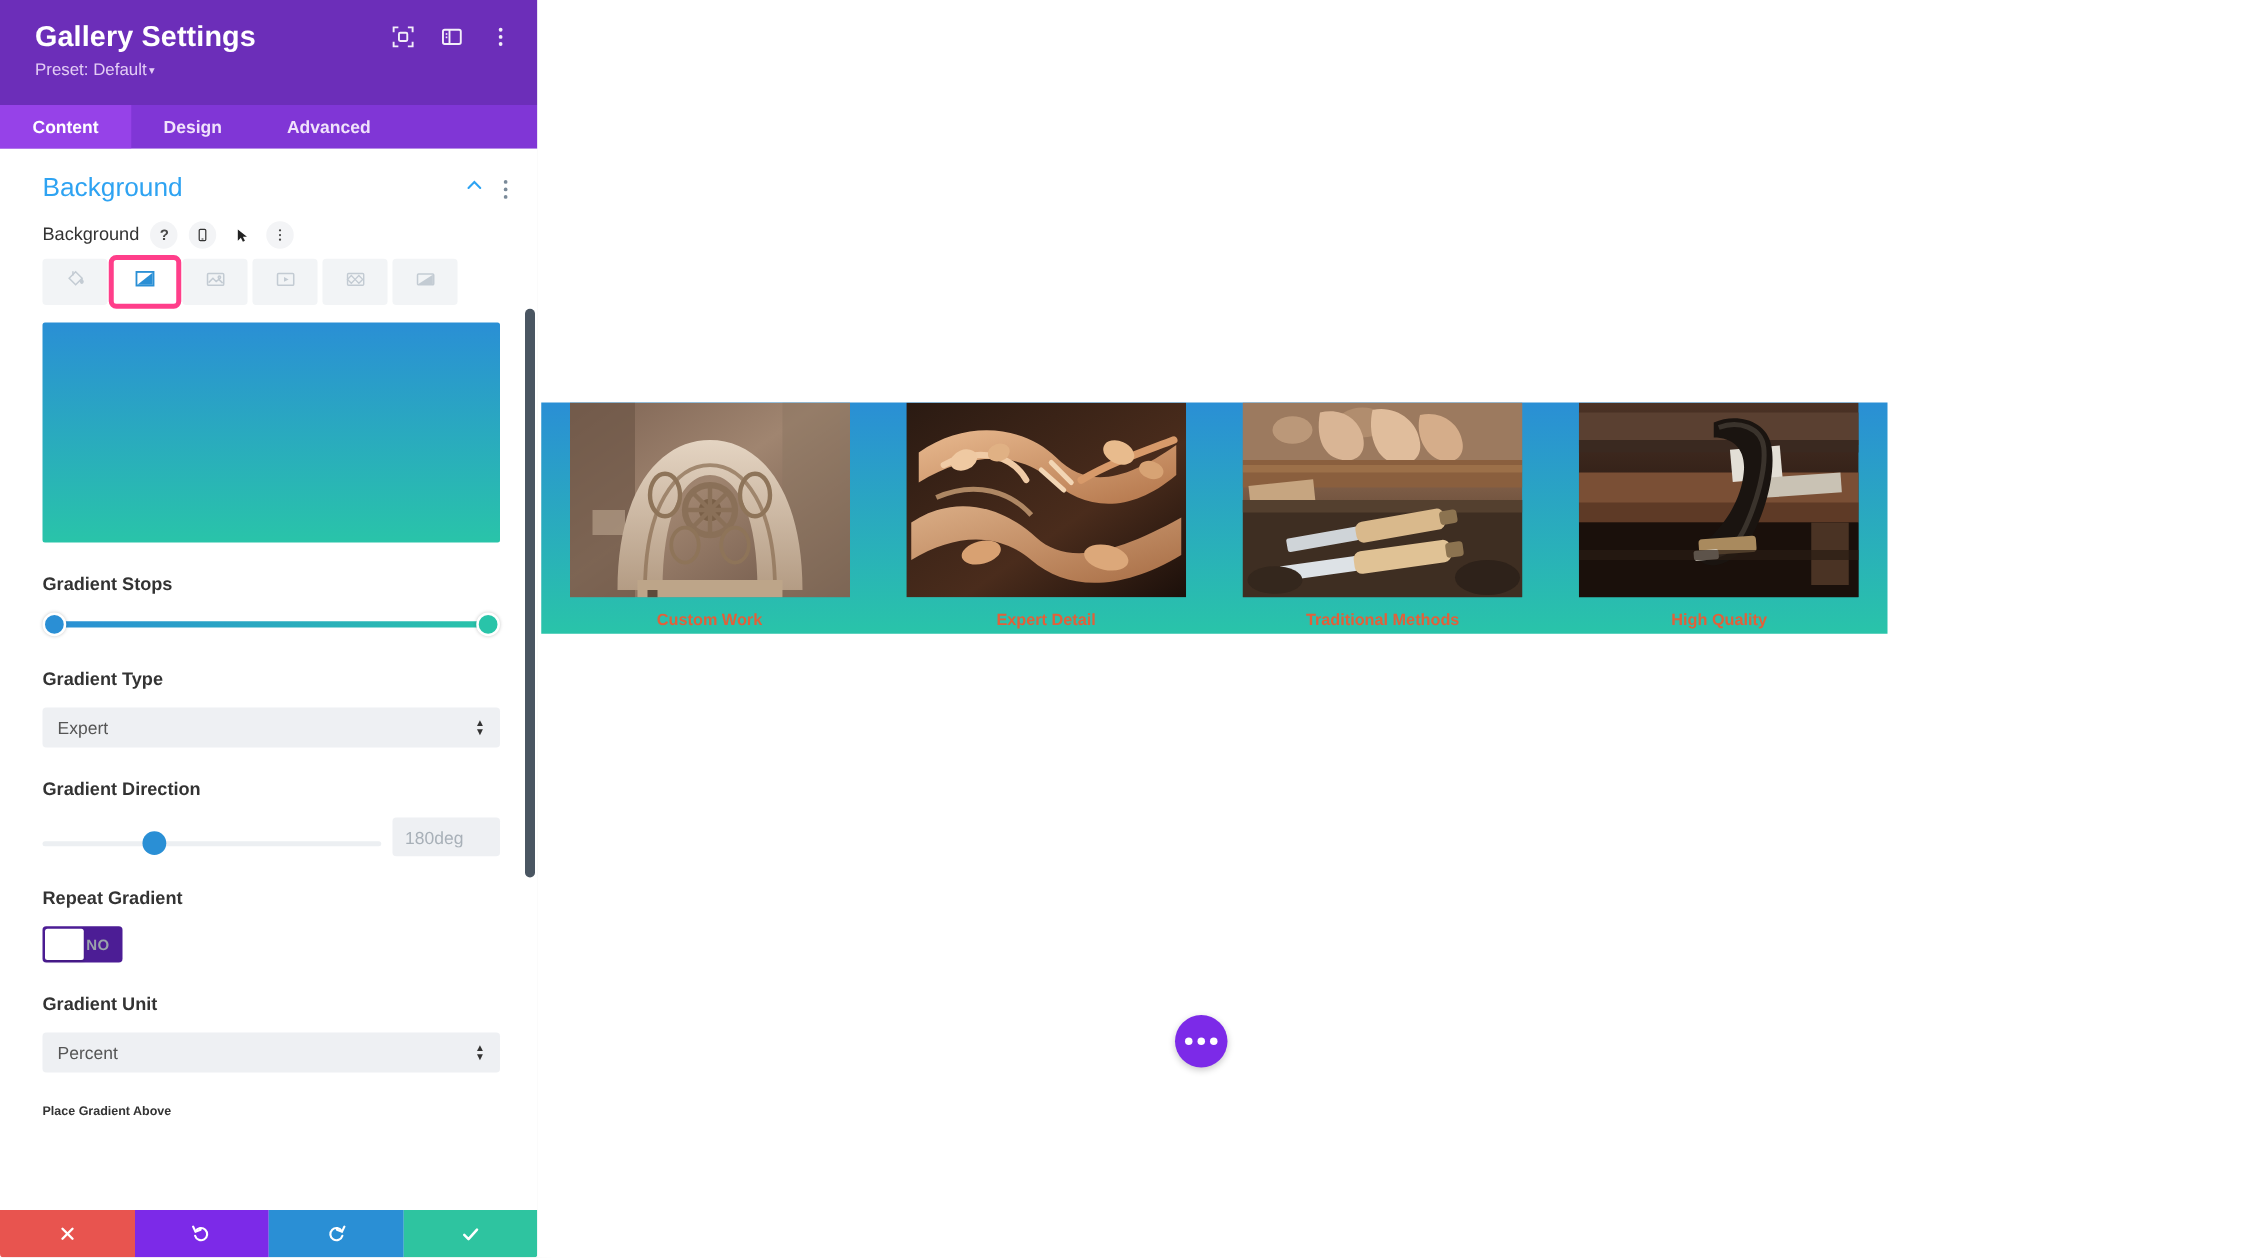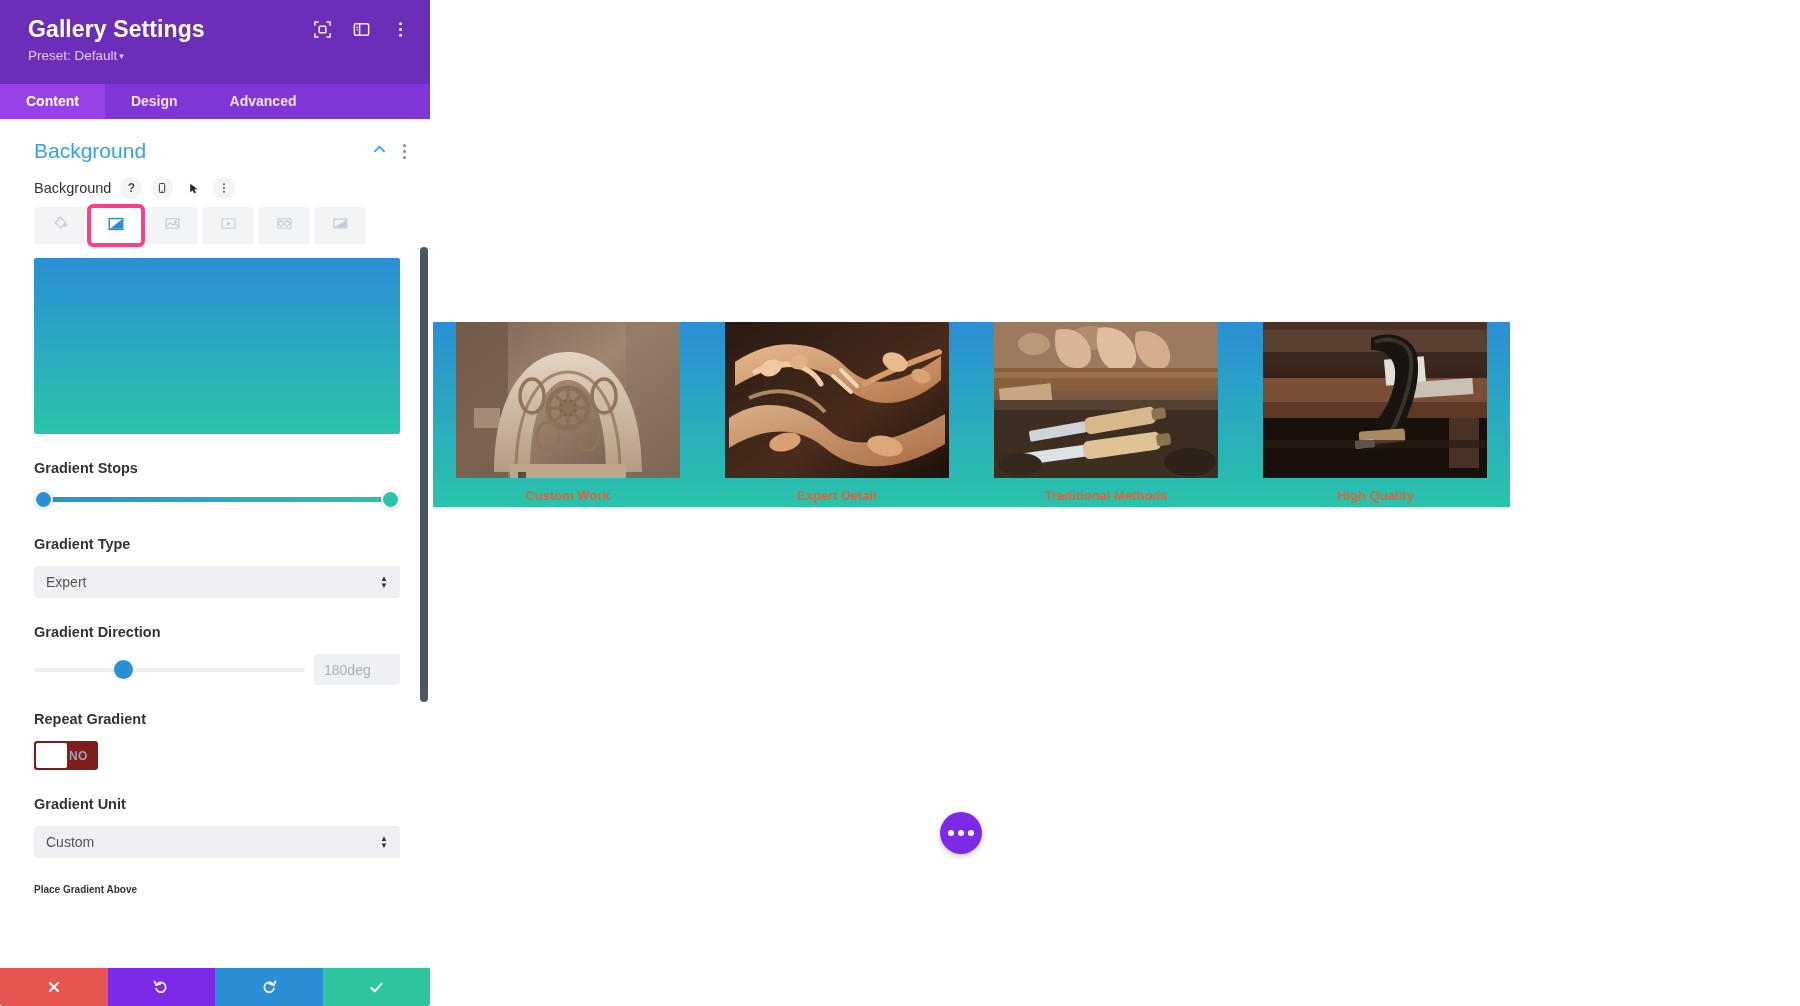--- a/index.html
+++ b/index.html
@@ -123,36 +123,36 @@
   .sel-box {
     height: 32px; background: #eef0f3; border-radius: 3px;
     display: flex; align-items: center; justify-content: space-between;
     padding: 0 12px; cursor: pointer;
   }
   .sel-val { font-size: 14px; color: #555; }
   .sel-arrows { display: flex; flex-direction: column; gap: 1px; color: #333; }
   .sel-arrows span { font-size: 8px; line-height: 6px; }
 
   
-  .dir-row { display: flex; align-items: center; gap: 9px; }
+  .dir-row { display: flex; align-items: flex-end; gap: 9px; }
   .dir-slider { position: relative; flex: 1 1 auto; height: 20px; }
   .dir-rail { position: absolute; left: 0; right: 0; top: 8px; height: 4px; background: #eceff2; border-radius: 2px; }
   .dir-knob {
     position: absolute; top: 0; width: 19px; height: 19px; border-radius: 50%;
     background: #2a8fd5; cursor: pointer;
   }
   .dir-input {
     width: 86px; height: 31px; background: #eef0f3; border-radius: 3px; border: 0;
     font-family: "Liberation Sans", sans-serif; font-size: 14px; color: #a8b0b8;
     padding: 0 10px;
   }
 
   
   .toggle {
-    width: 64px; height: 29px; background: #7f1d1d; border-radius: 3px;
+    width: 64px; height: 29px; background: #4c1d95; border-radius: 3px;
     display: flex; align-items: center; cursor: pointer;
   }
   .toggle-knob {
     width: 31px; height: 25px; margin: 0 2px; background: #fff; border-radius: 2px;
     box-shadow: 0 1px 2px rgba(0,0,0,.13);
   }
   .toggle-text { font-size: 12px; color: #9aa3ab; font-weight: bold; letter-spacing: .4px; }
 
   .cut-label { font-size: 10px; color: #333; font-weight: bold; margin: 26px 0 0 0; }
 
@@ -381,21 +381,21 @@
         <div class="block-label">Repeat Gradient</div>
         <div class="toggle">
           <div class="toggle-knob"></div>
           <span class="toggle-text">NO</span>
         </div>
       </div>
 
       <div class="block">
         <div class="block-label">Gradient Unit</div>
         <div class="sel-box">
-          <span class="sel-val">Custom</span>
+          <span class="sel-val">Percent</span>
           <span class="sel-arrows">
               <span>▲</span>
               <span>▼</span>
             </span>
         </div>
       </div>
 
       <div class="block">
         <div class="cut-label">Place Gradient Above</div>
       </div>

